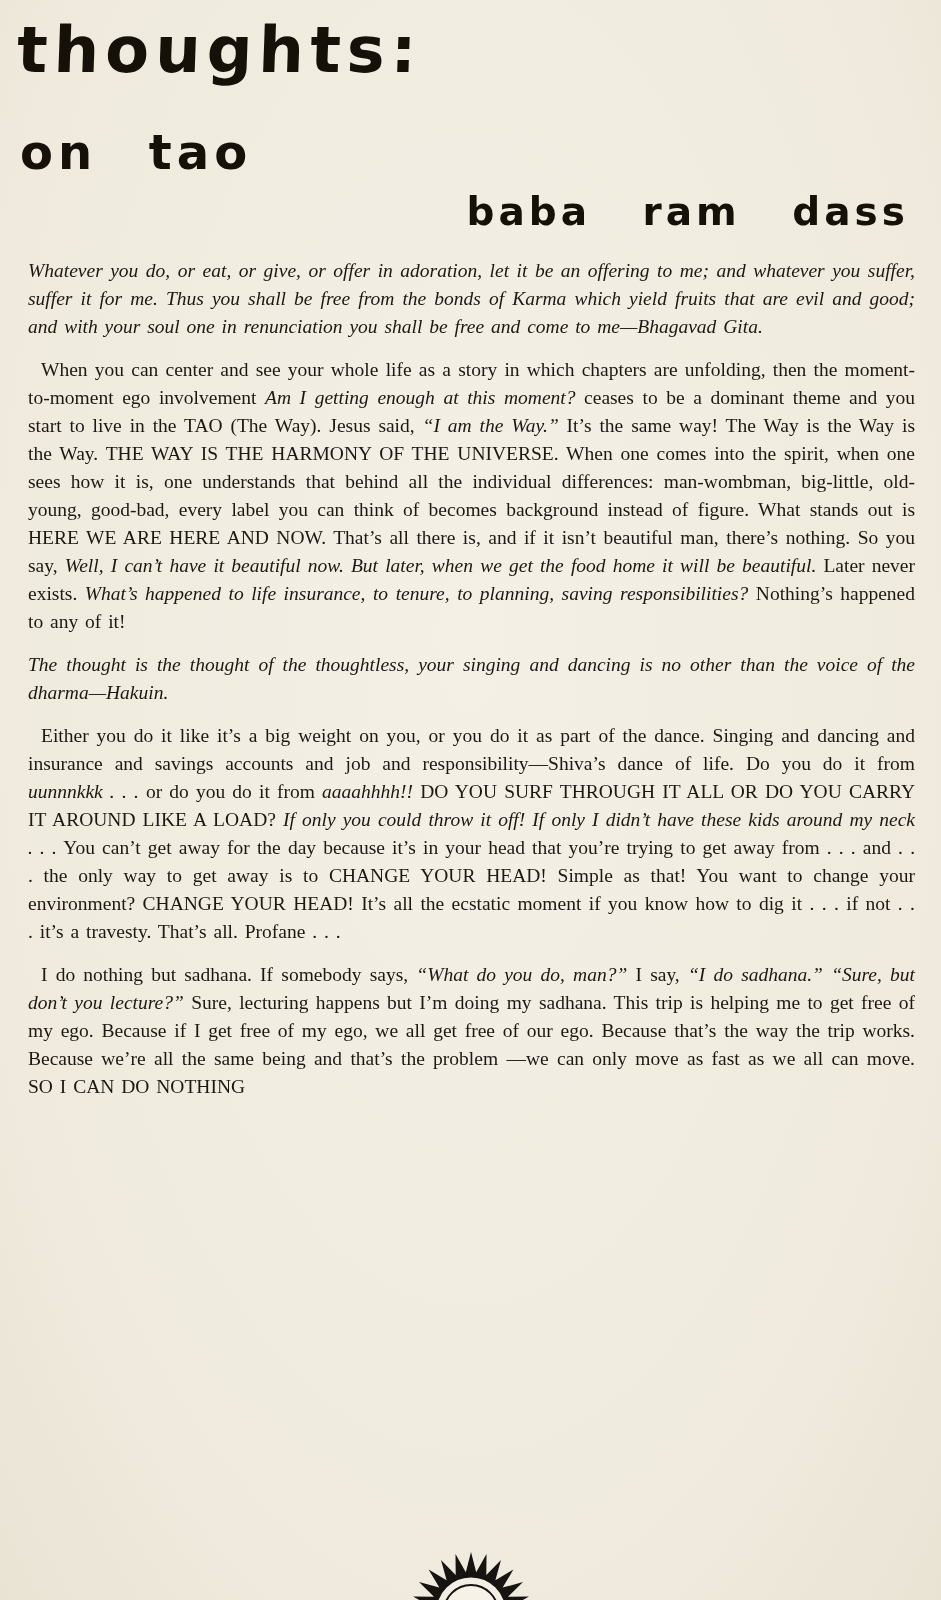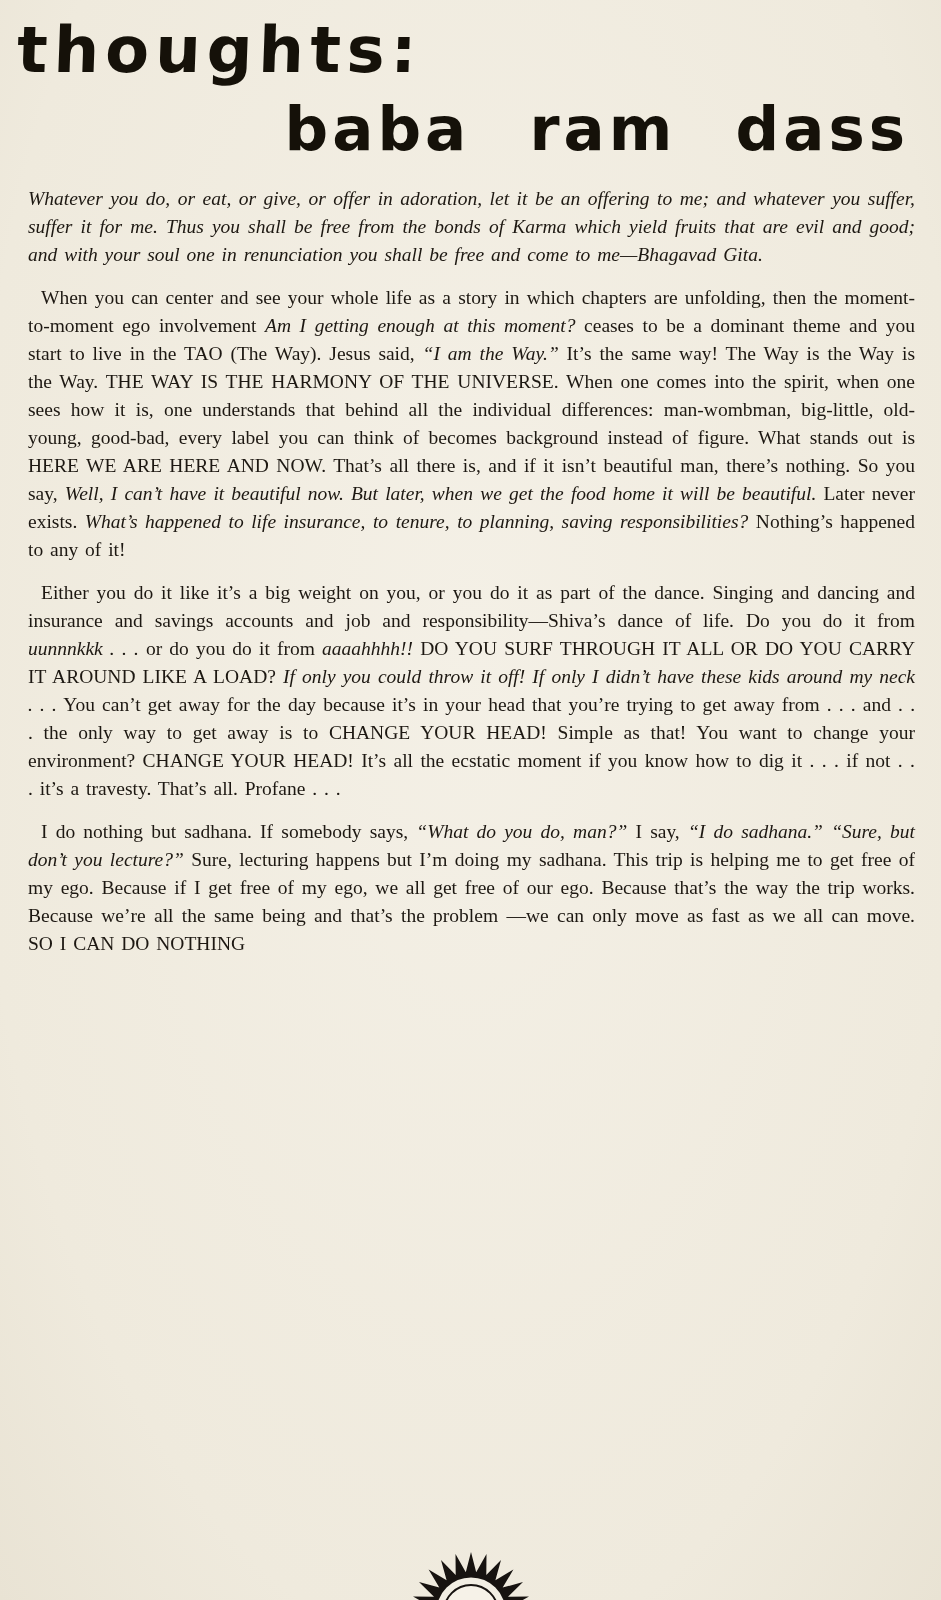--- a/index.html
+++ b/index.html
@@ -28,21 +28,21 @@
     transform: skewX(-2deg);
     transform-origin: left bottom;
   }
   .subtitle {
     font-size: 48px;
     letter-spacing: 5px;
     word-spacing: 30px;
     margin: 46px 0 0 4px;
   }
   .author {
-    font-size: 61px;
+    font-size: 39px;
     letter-spacing: 4px;
     word-spacing: 34px;
     text-align: right;
     margin: 16px 6px 0 0;
   }
   .body {
     padding: 26px 26px 0 28px;
     font-size: 19.5px;
     line-height: 28px;
     text-align: justify;
@@ -60,26 +60,28 @@
     height: 124px;
   }
 </style>
 </head>
 <body>
 
 <div class="page">
 
   <header class="header">
     <h1 class="display title">thoughts:</h1>
+    <h2 class="display subtitle">on tao</h2>
     <div class="display author">baba ram dass</div>
   </header>
 
   <main class="body" id="article-body">
       <p><span class="it">Whatever you do, or eat, or give, or offer in adoration, let it be an offering to me; and whatever you suffer, suffer it for me. Thus you shall be free from the bonds of Karma which yield fruits that are evil and good; and with your soul one in renunciation you shall be free and come to me—Bhagavad Gita.</span></p>
       <p class="indent"><span>When you can center and see your whole life as a story in which chapters are unfolding, then the moment-to-moment ego involvement </span><span class="it">Am I getting enough at this moment?</span><span> ceases to be a dominant theme and you start to live in the TAO (The Way). Jesus said, </span><span class="it">“I am the Way.”</span><span> It’s the same way! The Way is the Way is the Way. THE WAY IS THE HARMONY OF THE UNIVERSE. When one comes into the spirit, when one sees how it is, one understands that behind all the individual differences: man-wombman, big-little, old-young, good-bad, every label you can think of becomes background instead of figure. What stands out is HERE WE ARE HERE AND NOW. That’s all there is, and if it isn’t beautiful man, there’s nothing. So you say, </span><span class="it">Well, I can’t have it beautiful now. But later, when we get the food home it will be beautiful.</span><span> Later never exists. </span><span class="it">What’s happened to life insurance, to tenure, to planning, saving responsibilities?</span><span> Nothing’s happened to any of it!</span></p>
+      <p><span class="it">The thought is the thought of the thoughtless, your singing and dancing is no other than the voice of the dharma—Hakuin.</span></p>
       <p class="indent"><span>Either you do it like it’s a big weight on you, or you do it as part of the dance. Singing and dancing and insurance and savings accounts and job and responsibility—Shiva’s dance of life. Do you do it from </span><span class="it">uunnnkkk . . .</span><span> or do you do it from </span><span class="it">aaaahhhh!!</span><span> DO YOU SURF THROUGH IT ALL OR DO YOU CARRY IT AROUND LIKE A LOAD? </span><span class="it">If only you could throw it off! If only I didn’t have these kids around my neck . . .</span><span> You can’t get away for the day because it’s in your head that you’re trying to get away from . . . and . . . the only way to get away is to CHANGE YOUR HEAD! Simple as that! You want to change your environment? CHANGE YOUR HEAD! It’s all the ecstatic moment if you know how to dig it . . . if not . . . it’s a travesty. That’s all. Profane . . .</span></p>
       <p class="indent"><span>I do nothing but sadhana. If somebody says, </span><span class="it">“What do you do, man?”</span><span> I say, </span><span class="it">“I do sadhana.” “Sure, but don’t you lecture?”</span><span> Sure, lecturing happens but I’m doing my sadhana. This trip is helping me to get free of my ego. Because if I get free of my ego, we all get free of our ego. Because that’s the way the trip works. Because we’re all the same being and that’s the problem —we can only move as fast as we all can move. SO I CAN DO NOTHING</span></p>
     </main>
 
   <div class="sun-wrap">
     <svg id="sunburst-svg" width="124" height="124" viewBox="0 0 124 124" aria-hidden="true">
       <polygon id="sun-star" fill="#171310" points="62.0,2.0 67.2,22.3 77.5,4.0 77.3,25.0 92.0,10.0 86.4,30.3 104.4,19.6 93.7,37.6 114.0,32.0 99.0,46.7 120.0,46.5 101.7,56.8 122.0,62.0 101.7,67.2 120.0,77.5 99.0,77.3 114.0,92.0 93.7,86.4 104.4,104.4 86.4,93.7 92.0,114.0 77.3,99.0 77.5,120.0 67.2,101.7 62.0,122.0 56.8,101.7 46.5,120.0 46.7,99.0 32.0,114.0 37.6,93.7 19.6,104.4 30.3,86.4 10.0,92.0 25.0,77.3 4.0,77.5 22.3,67.2 2.0,62.0 22.3,56.8 4.0,46.5 25.0,46.7 10.0,32.0 30.3,37.6 19.6,19.6 37.6,30.3 32.0,10.0 46.7,25.0 46.5,4.0 56.8,22.3"></polygon>
       <circle cx="62" cy="62" r="36" fill="#f2eee3" stroke="#171310" stroke-width="3"></circle>
       <circle cx="62" cy="62" r="27" fill="#f6f2e8" stroke="#171310" stroke-width="2"></circle>
     </svg>

